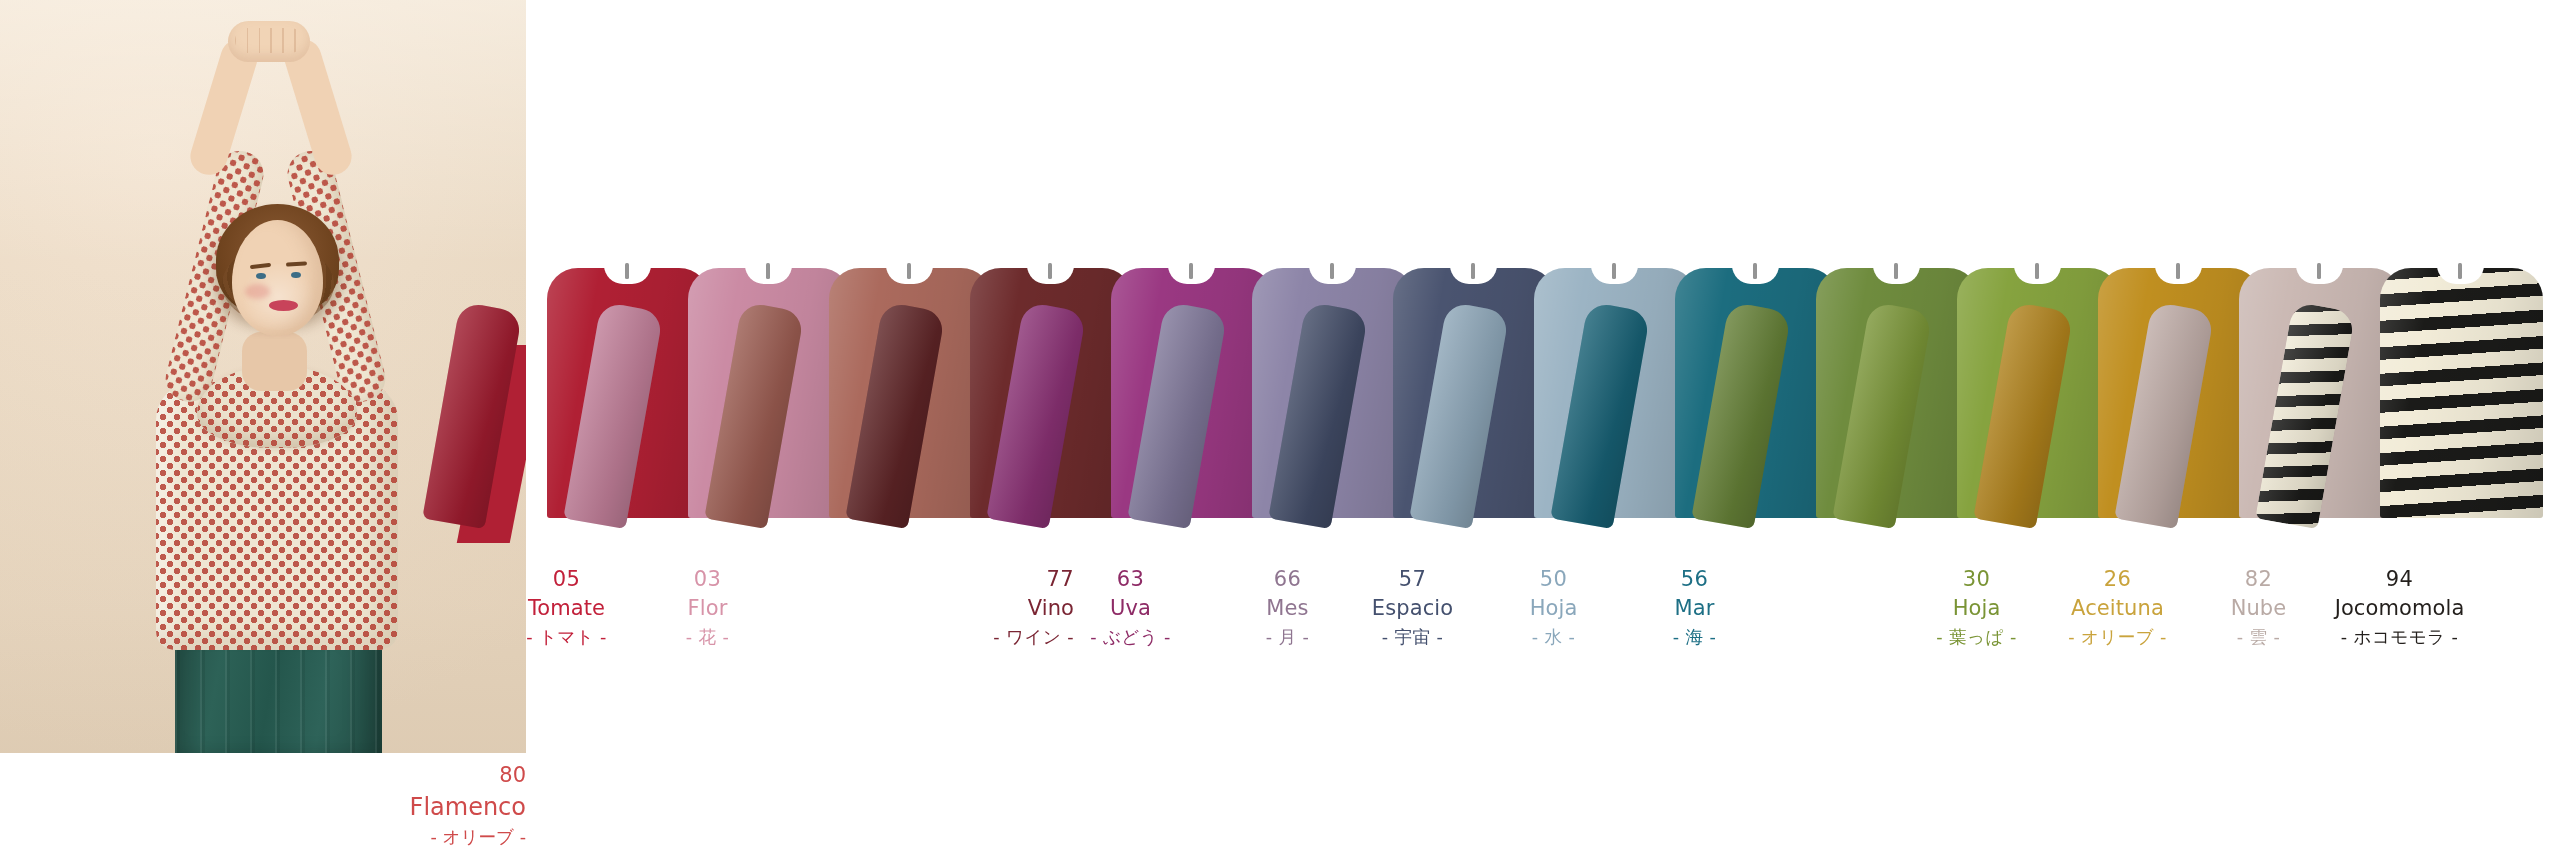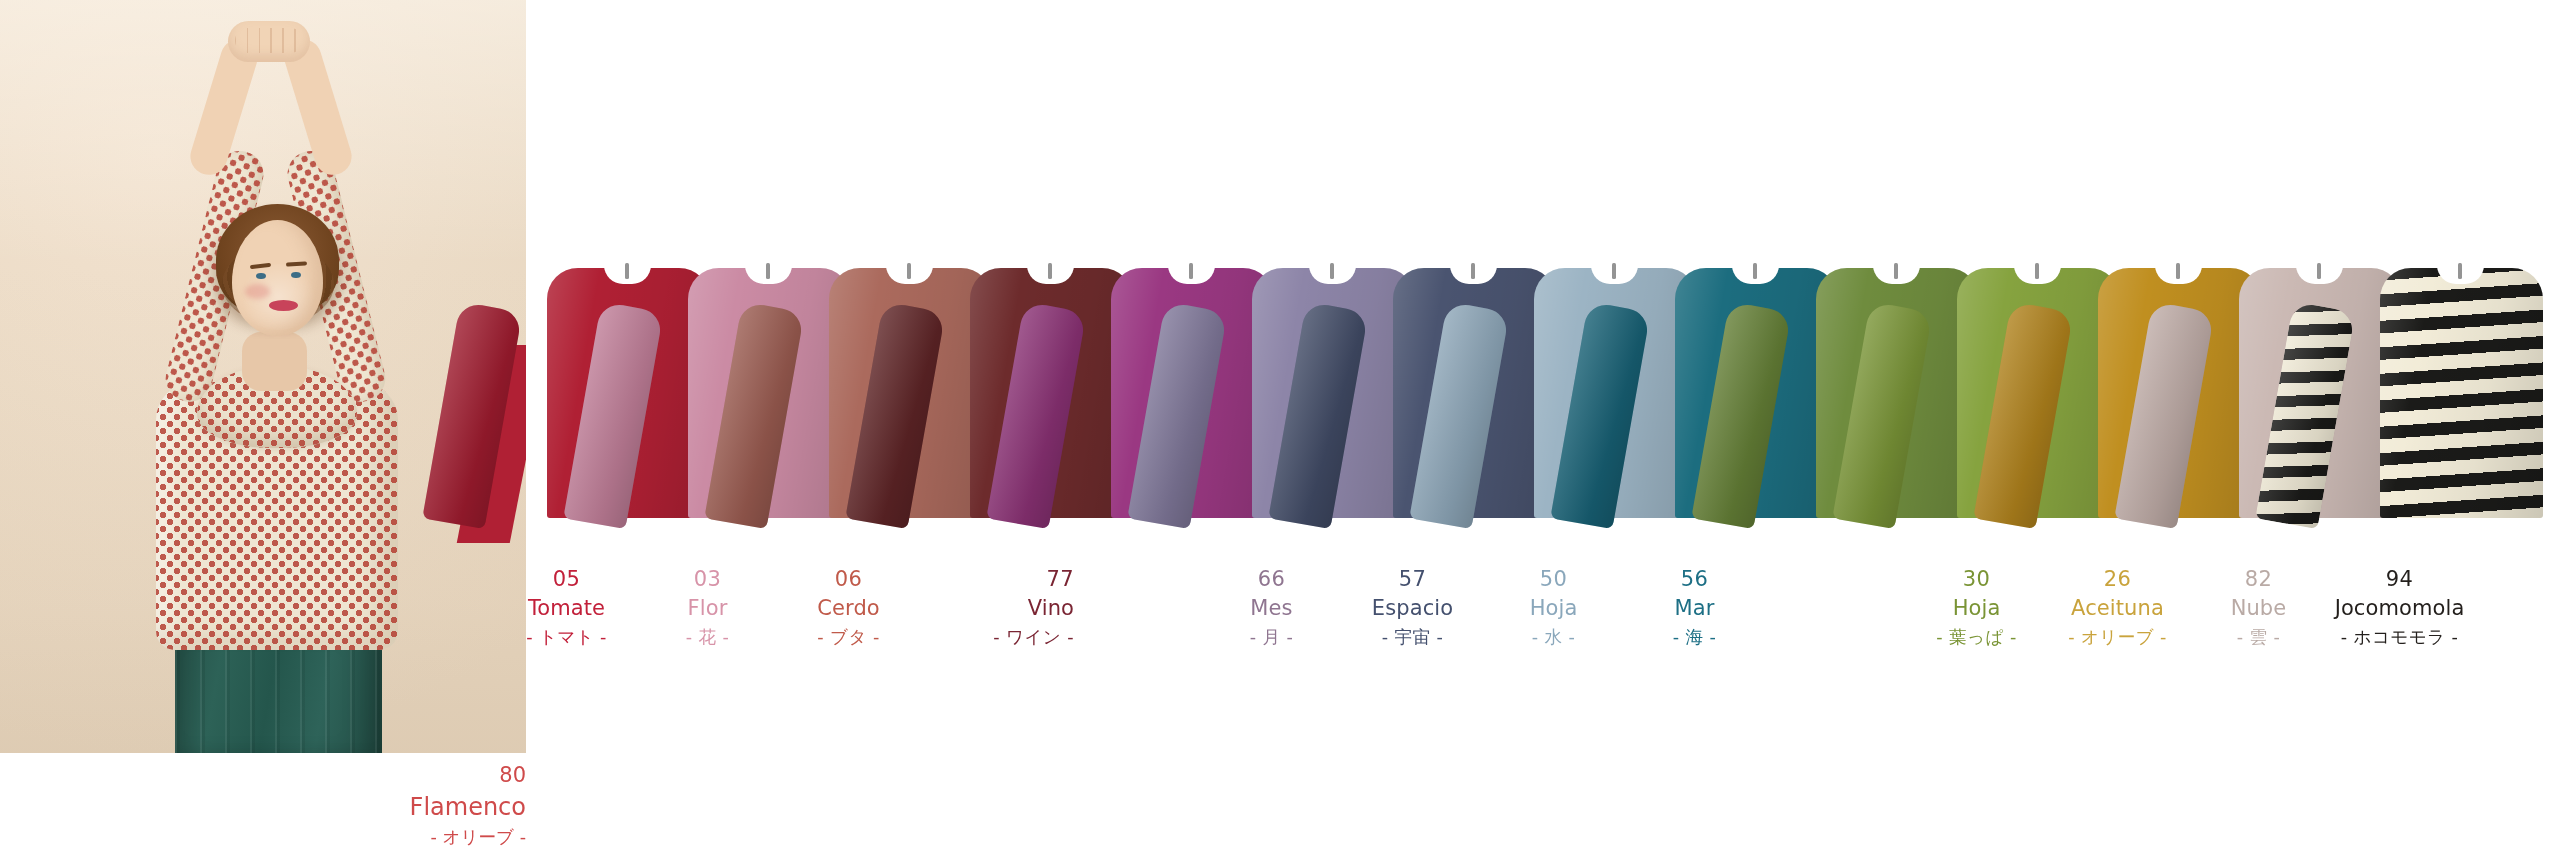--- a/index.html
+++ b/index.html
@@ -332,31 +332,31 @@
       <div class="label-col" style="left: -44px; color: rgb(194, 32, 58);">
         <div class="lab-code">05</div>
         <div class="lab-name">Tomate</div>
         <div class="lab-jp">- トマト -</div>
       </div>
       <div class="label-col" style="left: 97px; color: rgb(215, 147, 168);">
         <div class="lab-code">03</div>
         <div class="lab-name">Flor</div>
         <div class="lab-jp">- 花 -</div>
       </div>
-      <div class="label-col" style="left: 238px; color: rgb(192, 90, 74);">
-        <div class="lab-code">06</div>
-        <div class="lab-name">Cerdo</div>
-        <div class="lab-jp">- ブタ -</div>
-      </div>
       <div class="label-col" style="left: 379px; color: rgb(122, 37, 51); text-align: right;">
         <div class="lab-code">77</div>
         <div class="lab-name">Vino</div>
         <div class="lab-jp">- ワイン -</div>
       </div>
-      <div class="label-col" style="left: 661px; color: rgb(143, 117, 144);">
+      <div class="label-col" style="left: 520px; color: rgb(142, 43, 102);">
+        <div class="lab-code">63</div>
+        <div class="lab-name">Uva</div>
+        <div class="lab-jp">- ぶどう -</div>
+      </div>
+      <div class="label-col" style="left: 677px; color: rgb(143, 117, 144);">
         <div class="lab-code">66</div>
         <div class="lab-name">Mes</div>
         <div class="lab-jp">- 月 -</div>
       </div>
       <div class="label-col" style="left: 802px; color: rgb(68, 80, 110);">
         <div class="lab-code">57</div>
         <div class="lab-name">Espacio</div>
         <div class="lab-jp">- 宇宙 -</div>
       </div>
       <div class="label-col" style="left: 943px; color: rgb(138, 167, 187);">

